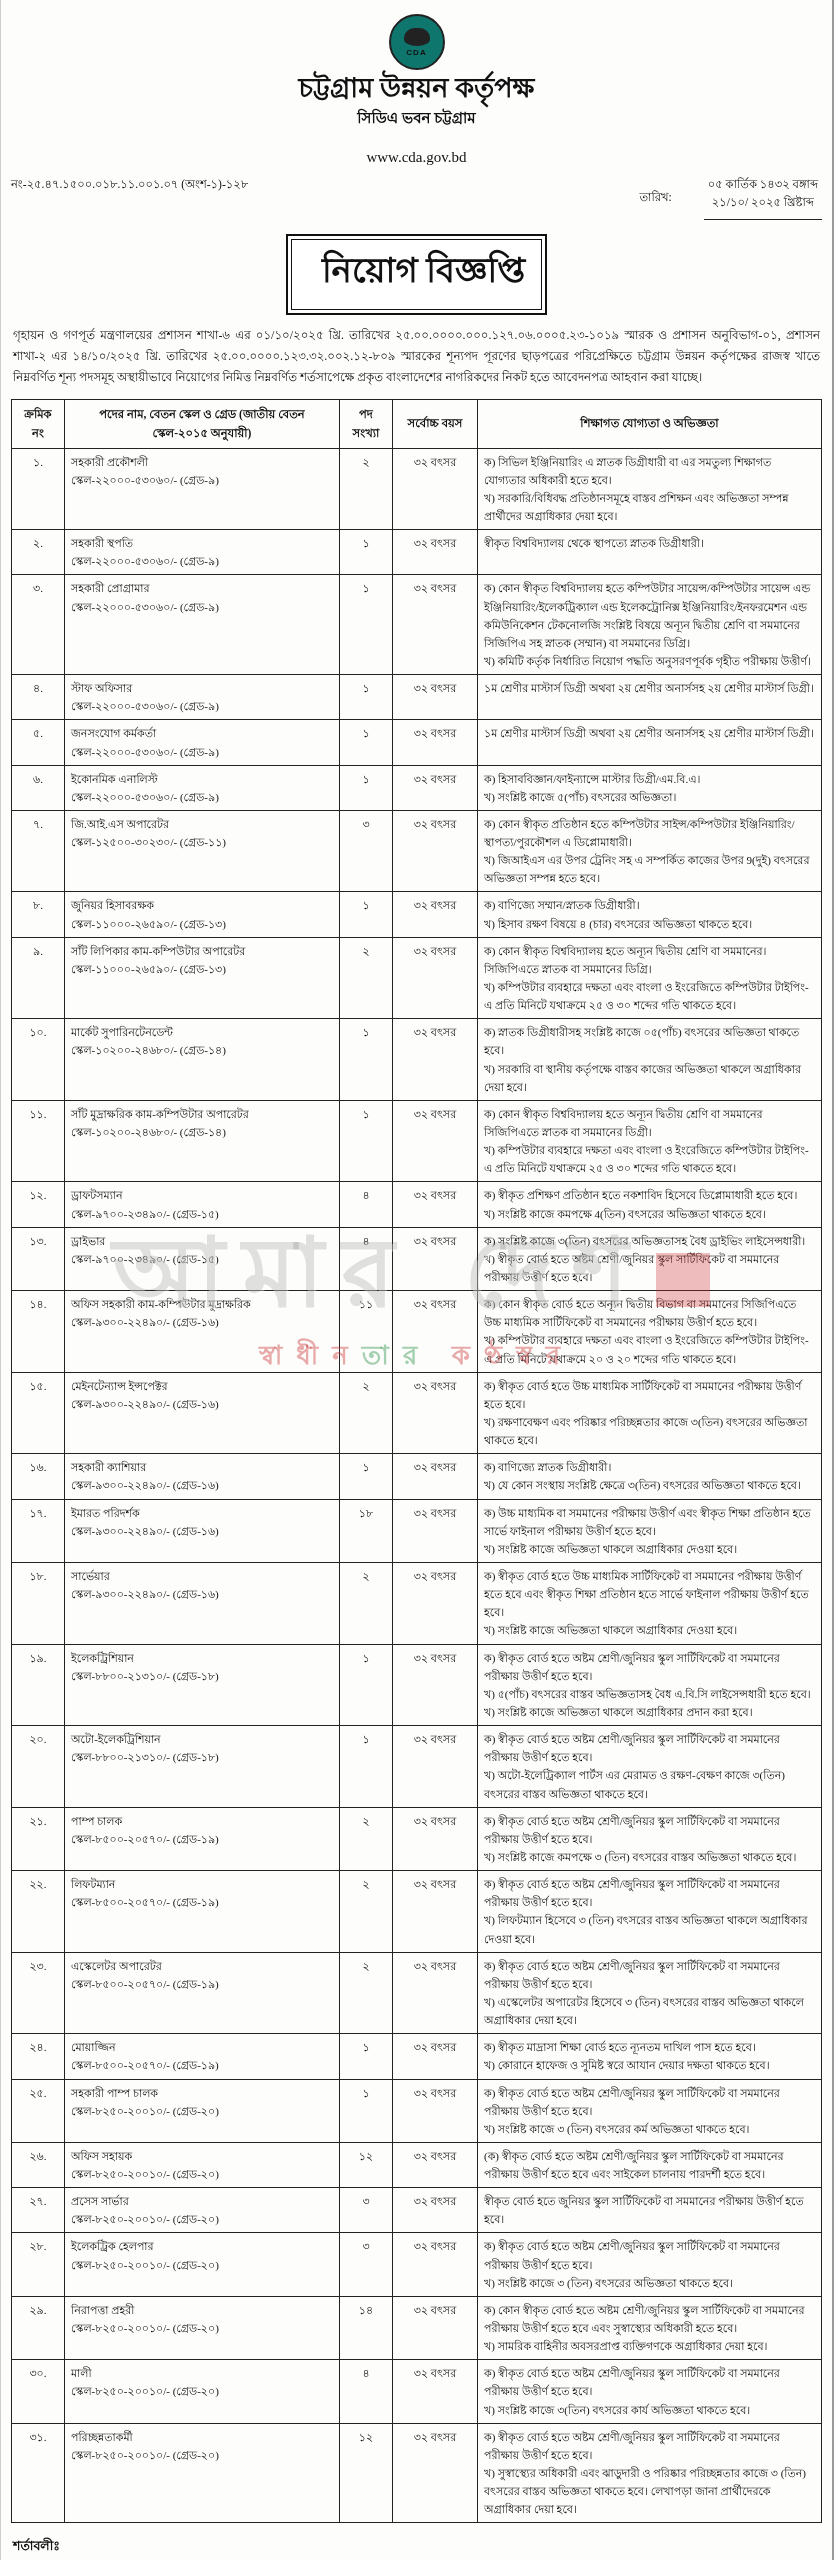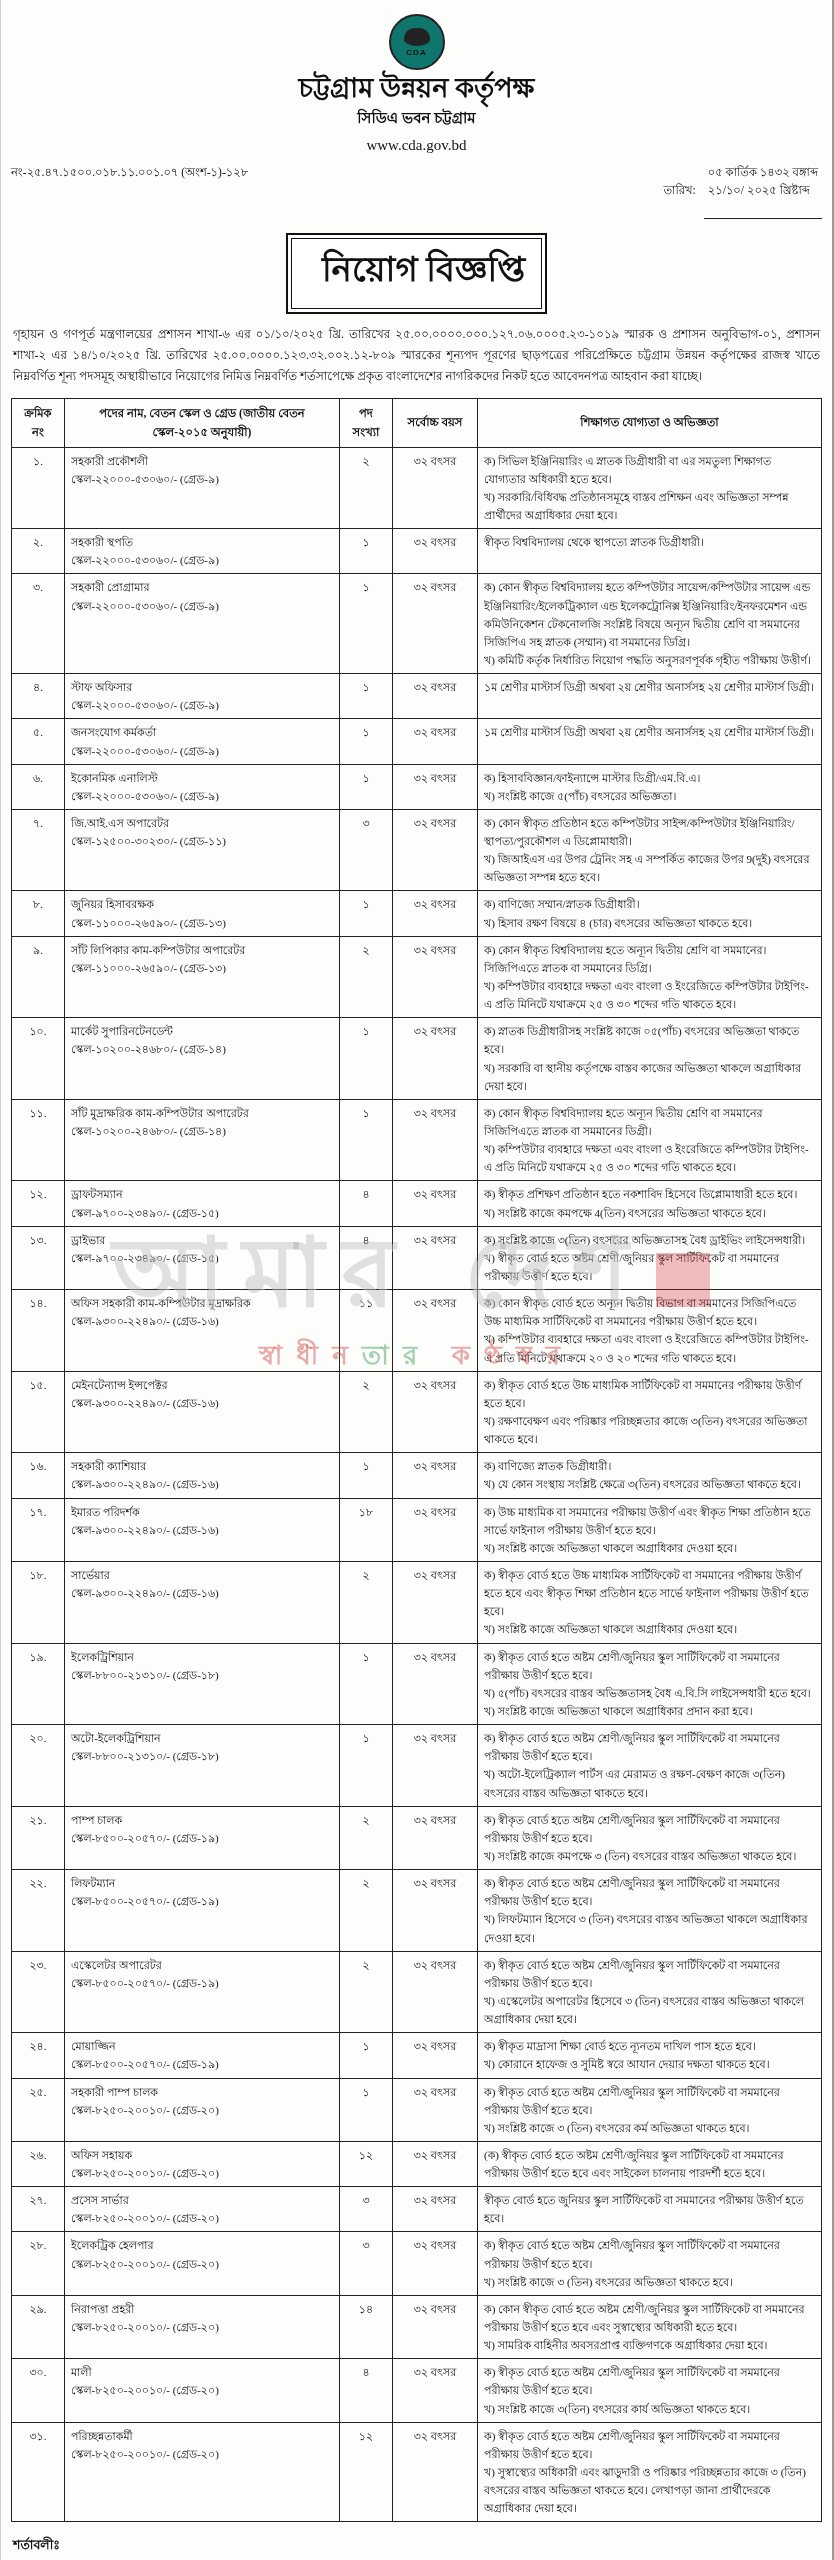--- a/index.html
+++ b/index.html
@@ -17,25 +17,25 @@
   .hdr{text-align:center;}
   .logo{
     width:52px;height:52px;margin:0 auto 2px auto;border-radius:50%;
     border:2px solid #222;display:flex;flex-direction:column;align-items:center;justify-content:center;
     font-size:9px;font-weight:bold;background:#0f766e;
   }
   .logo .emblem{width:26px;height:18px;background:#222;border-radius:45% 45% 55% 55%/60% 60% 40% 40%;}
   .logo .cda{letter-spacing:1px;margin-top:2px;font-family:"Liberation Sans",sans-serif;font-size:8px;}
   .org-name{font-size:27px;font-weight:bold;line-height:1.2;}
   .org-addr{font-size:15px;font-weight:bold;margin-top:2px;}
-  .org-web{font-size:15px;margin-top:6px;font-family:"Liberation Serif",serif;}
+  .org-web{font-size:15px;margin-top:18px;font-family:"Liberation Serif",serif;}
   
   .memo-row{display:flex;justify-content:space-between;align-items:flex-start;font-size:11.5px;margin-top:10px;}
   .date-wrap{display:flex;gap:8px;align-items:center;}
-  .date-stack{border-bottom:1.5px solid #222;padding:0 4px 19px 4px;line-height:1.5;}
+  .date-stack{text-align:center;border-bottom:1.5px solid #222;padding:0 4px 8px 4px;line-height:1.5;margin-left:24px;}
   
   .title-wrap{text-align:center;margin:14px 0 10px 0;}
   .title-box{
     display:inline-block;border:2.5px solid #111;padding:8px 20px 12px 34px;
     font-size:34px;font-weight:bold;position:relative;background:#fff;
     box-shadow:inset 0 0 0 3px #fff,inset 0 0 0 4px #111;
   }
   
   .intro{font-size:11.8px;line-height:1.8;text-align:justify;margin:4px 2px 10px 2px;}
   

